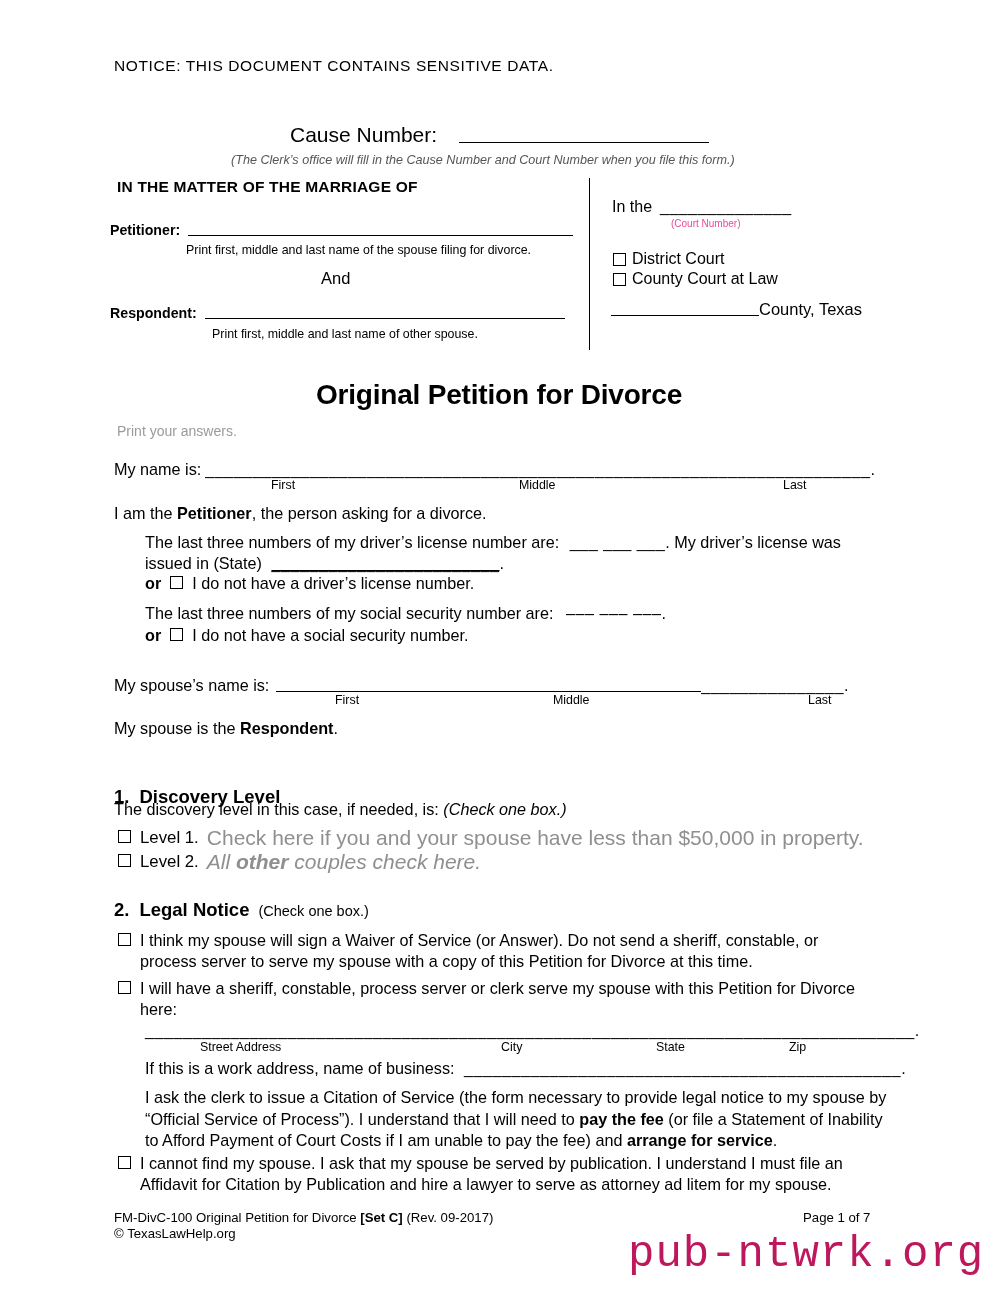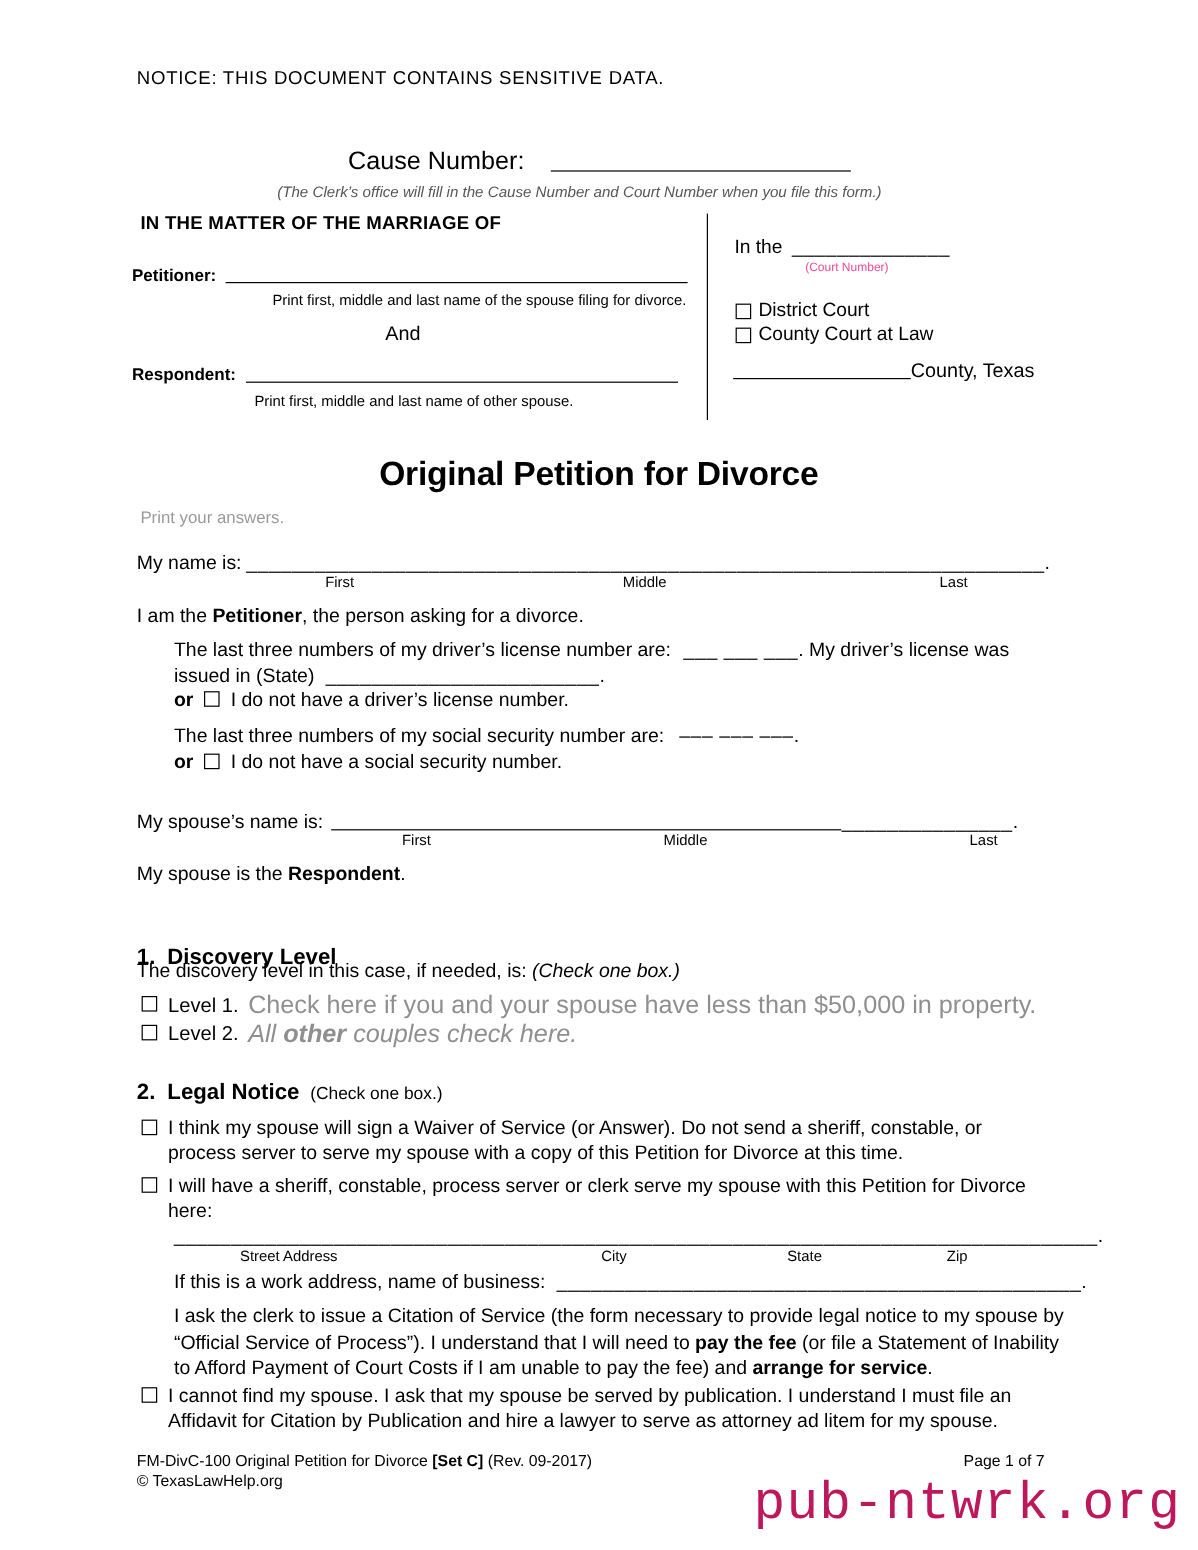--- a/index.html
+++ b/index.html
@@ -99,21 +99,21 @@
     margin-left: 8px;
     margin-bottom: 2px;
   }
   .party-line.p1 { width: 385px; }
   .party-line.p2 { width: 360px; }
   .party-hint {
     position: absolute;
     font-size: 12.4px;
     white-space: nowrap;
   }
-  .party-hint.h1 { left: 186px; top: 243px; margin-left: 41px; }
+  .party-hint.h1 { left: 186px; top: 243px; }
   .party-hint.h2 { left: 212px; top: 327px; }
   .and-word {
     position: absolute;
     left: 321px;
     top: 269px;
     font-size: 16.5px;
   }
 
   
   .inthe-row {
@@ -365,21 +365,21 @@
   <div class="body-row" style="left:114px; top:503px;">
     <span>I am the </span><span class="bold">Petitioner</span><span>, the person asking for a divorce.</span>
   </div>
 
   <div class="body-row indent1" style="top:532px;">
     <span>The last three numbers of my driver’s license number are:</span>
     <span class="dashline" style="margin-left:6px;">___   ___   ___</span><span>. My driver’s license was</span>
   </div>
   <div class="body-row indent1" style="top:553px;">
     <span>issued in (State)</span>
-    <span class="dashline" style="margin-left:5px;">________________________</span><span>.</span>
+    <span class="dashline" style="margin-left:5px;text-decoration:underline;">________________________</span><span>.</span>
   </div>
   <div class="opt-row" style="left:145px; top:573px;">
     <span class="bold" style="margin-right:9px;">or</span>
     <span class="cbox"></span>
     <span>I do not have a driver’s license number.</span>
   </div>
 
   <div class="body-row indent1" style="top:603px;">
     <span>The last three numbers of my social security number are:</span>
     <span class="dashline" style="margin-left:8px;">–––   –––   –––</span><span>.</span>

